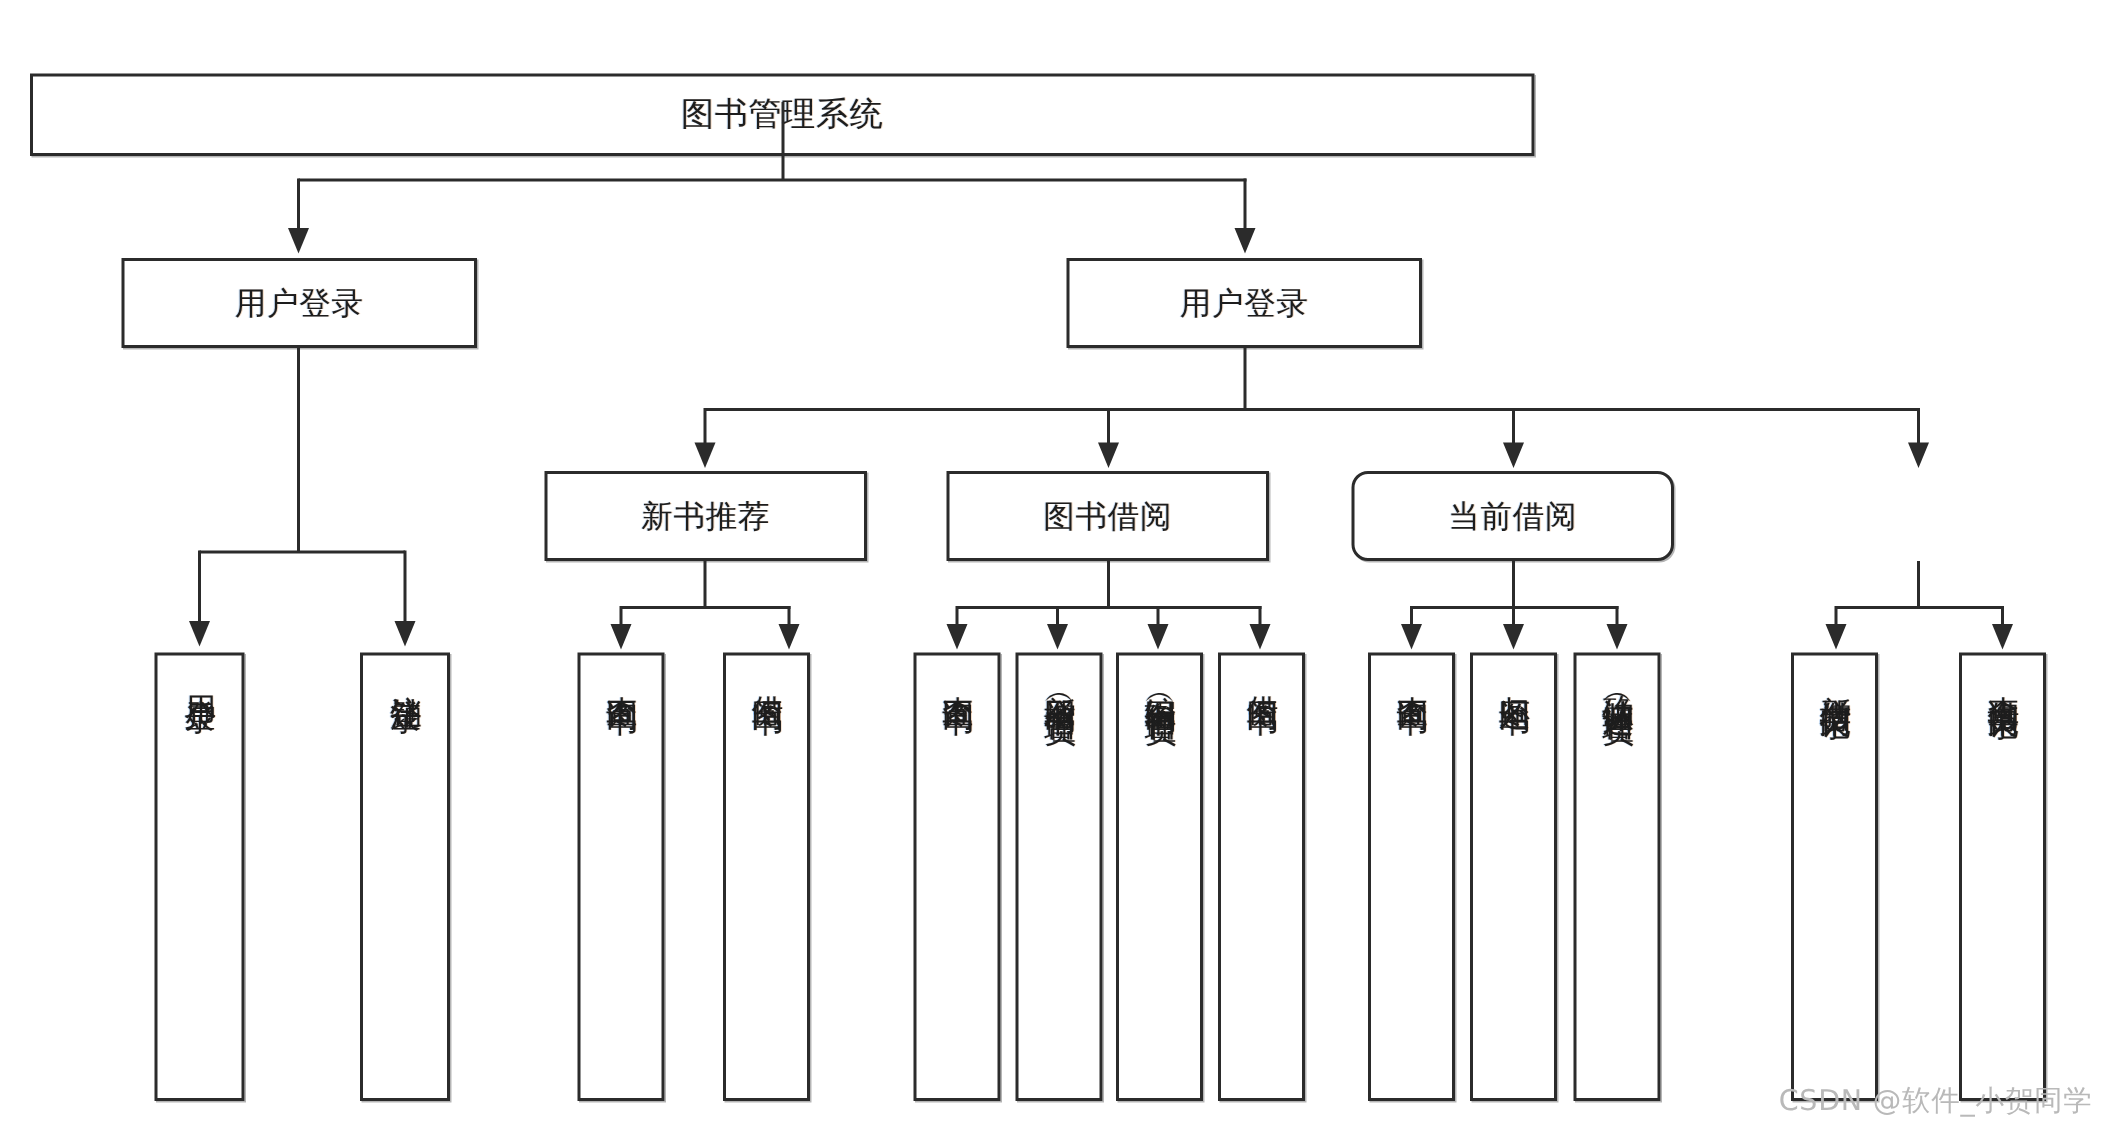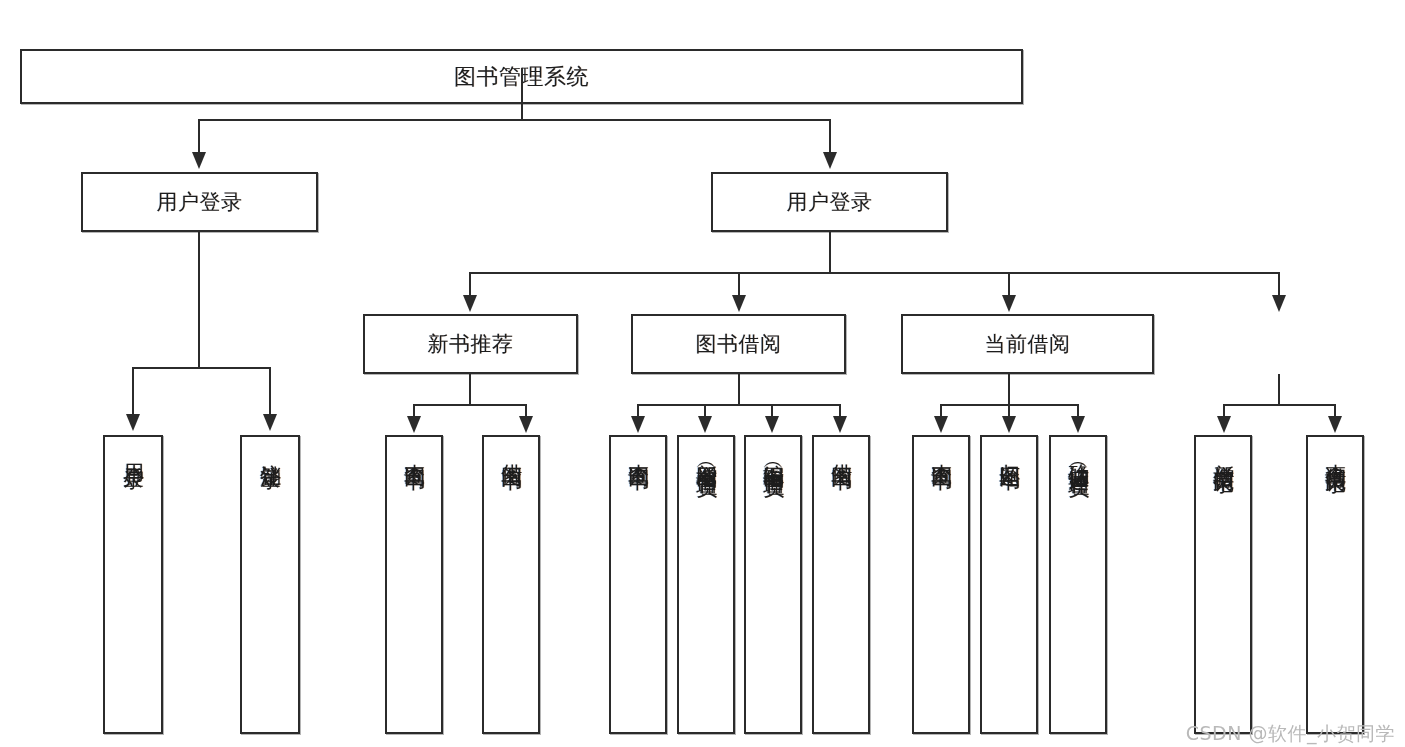--- a/index.html
+++ b/index.html
@@ -119,21 +119,21 @@
   <div class="arrow" style="left:1002px;top:295px;"></div>
   <div class="vline" style="left:1278px;top:272px;width:2px;height:28px;"></div>
   <div class="arrow" style="left:1272px;top:295px;"></div>
 
   <div class="node" style="left:363px;top:314px;width:215px;height:60px;">
     <span class="lbl">新书推荐</span>
   </div>
   <div class="node" style="left:631px;top:314px;width:215px;height:60px;">
     <span class="lbl">图书借阅</span>
   </div>
-  <div class="node" style="left:901px;top:314px;width:253px;height:60px;">
+  <div class="node" style="left:901px;top:314px;width:215px;height:60px;border-radius:11px;">
     <span class="lbl">当前借阅</span>
   </div>
 
   <div class="vline" style="left:469px;top:374px;width:2px;height:31px;"></div>
   <div class="hline" style="left:414px;top:404px;width:113px;height:2px;"></div>
   <div class="vline" style="left:413px;top:404px;width:2px;height:14px;"></div>
   <div class="arrow" style="left:407px;top:416px;"></div>
   <div class="vline" style="left:525px;top:404px;width:2px;height:14px;"></div>
   <div class="arrow" style="left:519px;top:416px;"></div>
 

